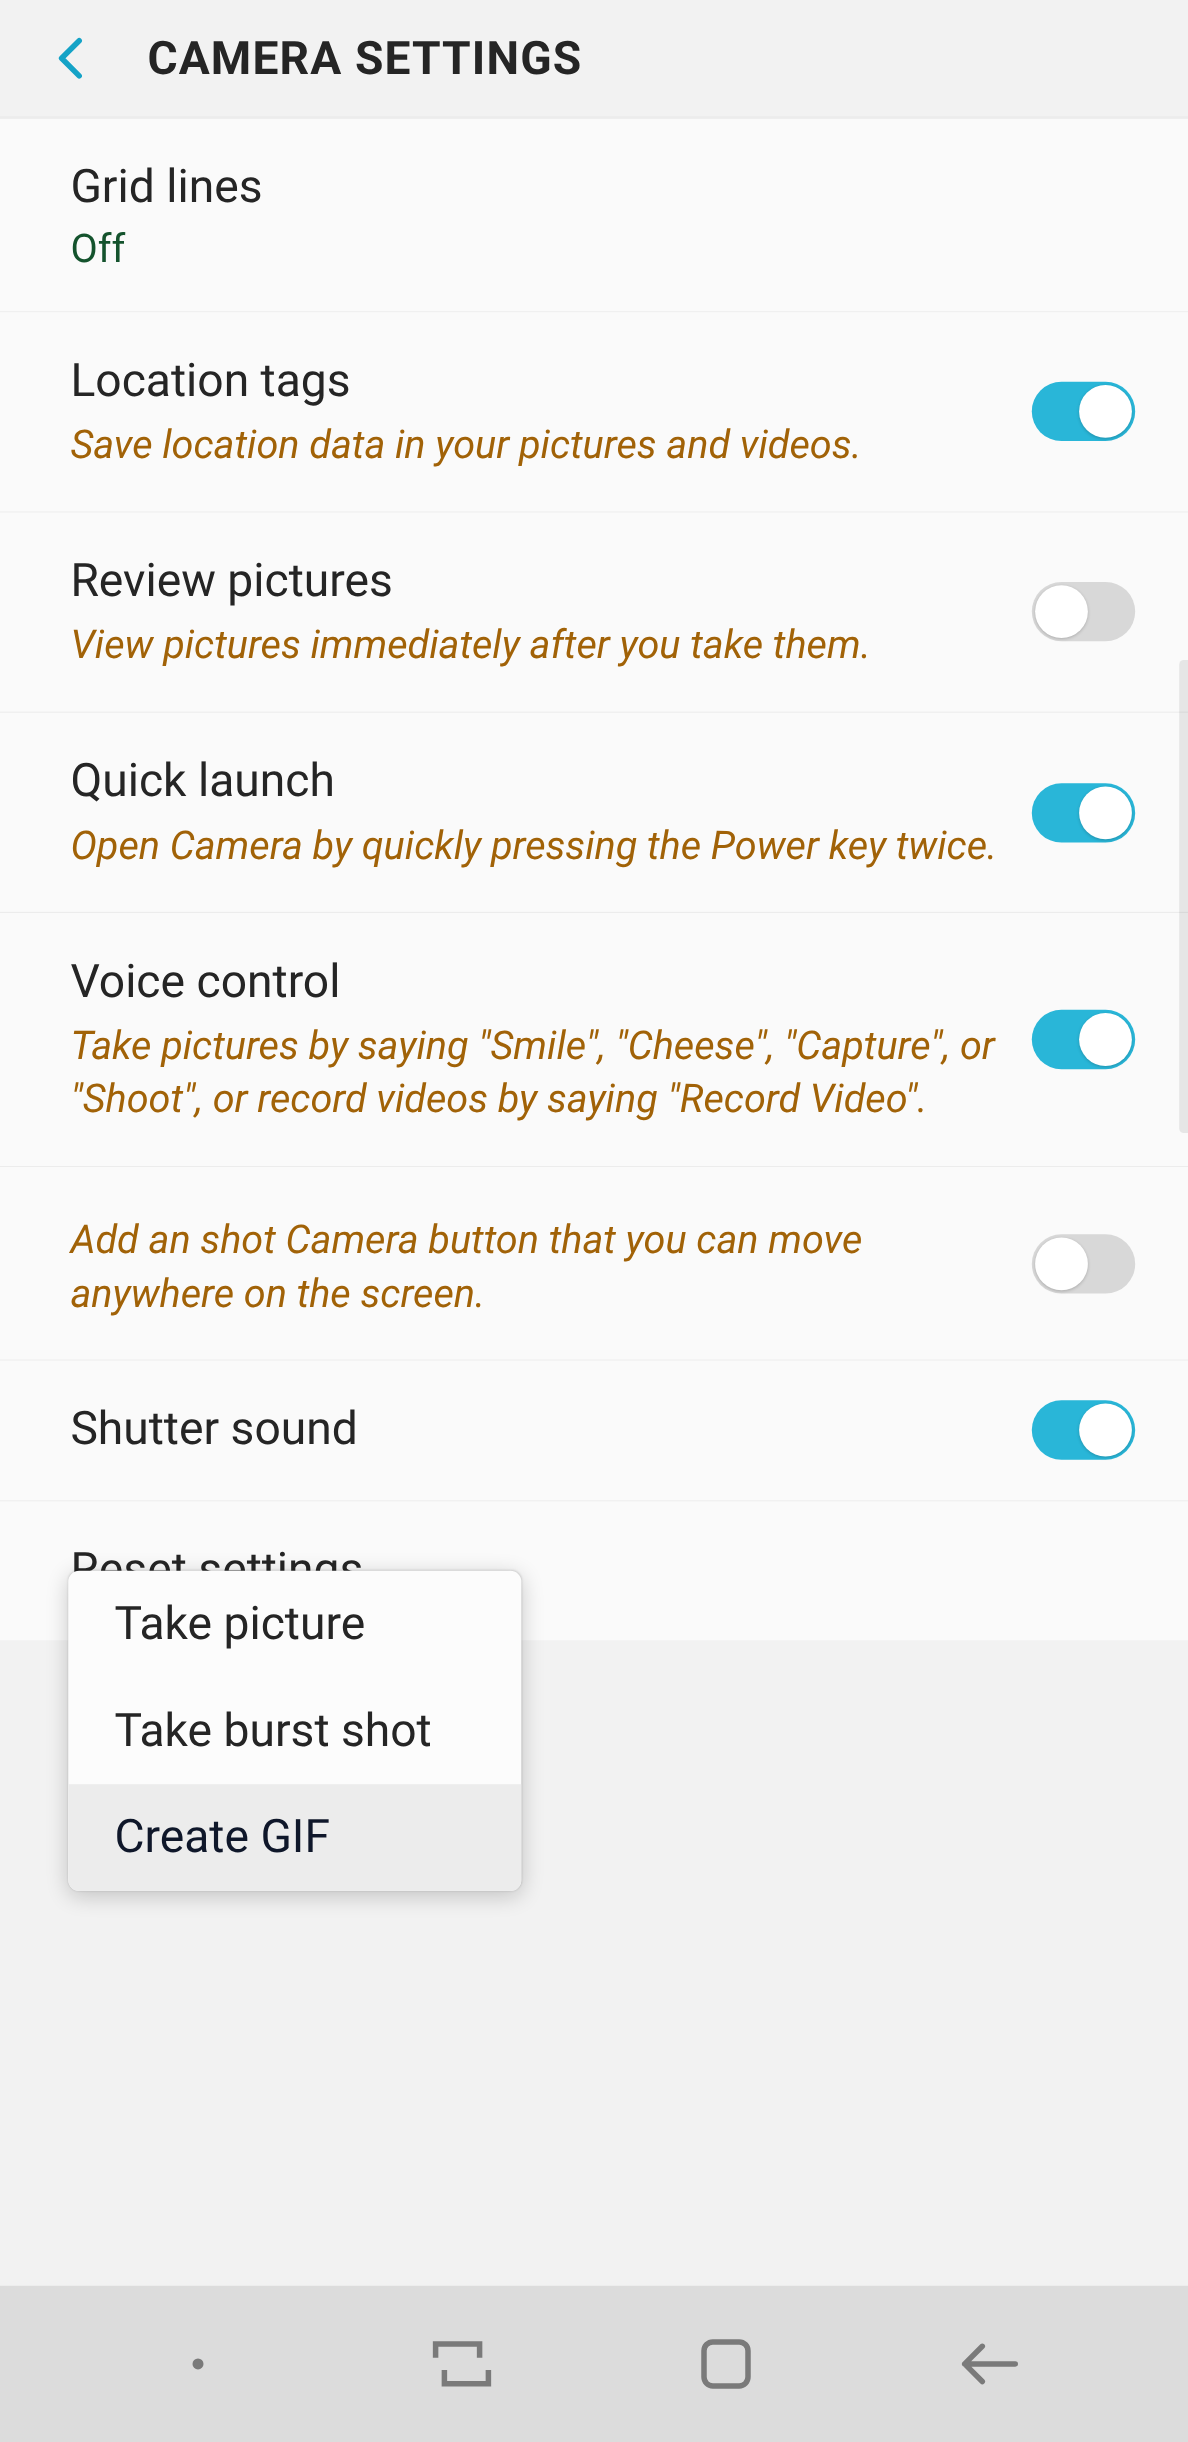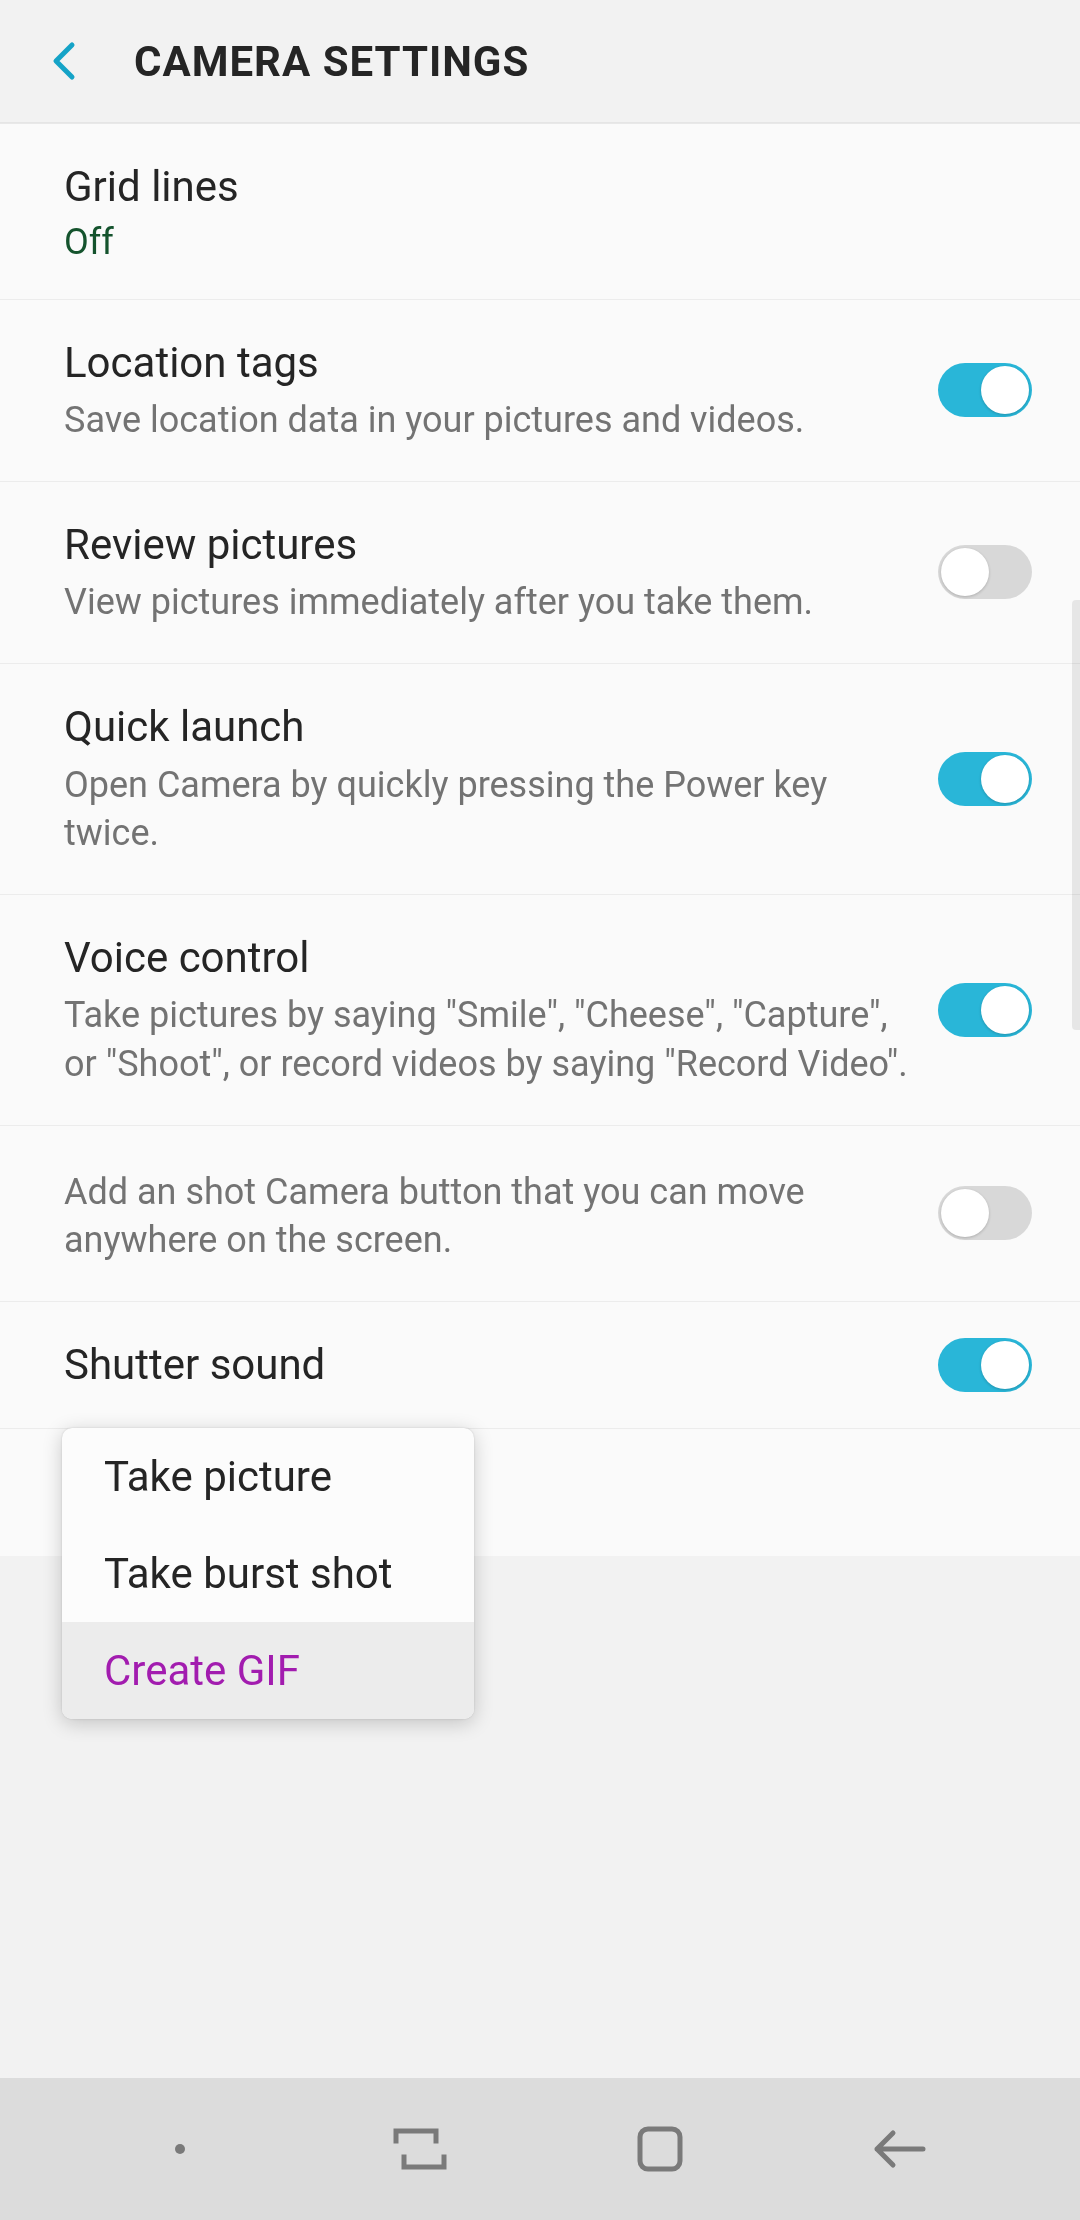--- a/index.html
+++ b/index.html
@@ -10,21 +10,21 @@
     }
     html, body {
       width: 1080px;
       height: 2220px;
       background: #f2f2f2;
       font-family: -apple-system, BlinkMacSystemFont, "Segoe UI", Roboto, sans-serif;
       overflow: hidden;
       position: relative;
     }
     .header {
-      height: 123px;
+      height: 107px;
       display: flex;
       align-items: center;
       padding-left: 44px;
       background: #f2f2f2;
       border-bottom: 1px solid #e5e5e5;
     }
     .back-icon {
       width: 40px;
       height: 40px;
       margin-right: 50px;
@@ -55,23 +55,24 @@
       padding-right: 30px;
     }
     .setting-title {
       font-size: 42px;
       color: #252525;
       font-weight: 400;
       line-height: 1.3;
     }
     .setting-subtitle {
       font-size: 36px;
-      color: #737373;
+      color: #a16207;
       margin-top: 6px;
       line-height: 1.35;
+      font-style: italic;
     }
     .setting-value {
       font-size: 36px;
       color: #14532d;
       margin-top: 6px;
     }
     .toggle {
       width: 94px;
       height: 54px;
       border-radius: 27px;
@@ -110,21 +111,21 @@
       z-index: 100;
       overflow: hidden;
     }
     .popup-item {
       padding: 24px 42px;
       font-size: 42px;
       color: #252525;
     }
     .popup-item.selected {
       background: #ececec;
-      color: #a21caf;
+      color: #0f172a;
     }
     .navbar {
       position: absolute;
       bottom: 0;
       left: 0;
       right: 0;
       height: 142px;
       background: #dcdcdc;
       display: flex;
       align-items: center;

